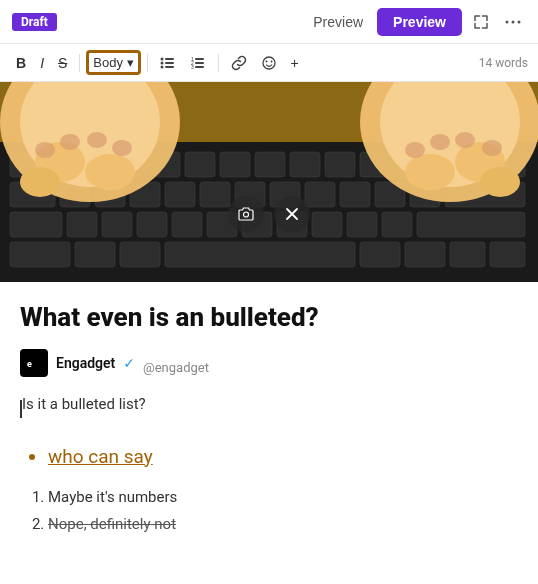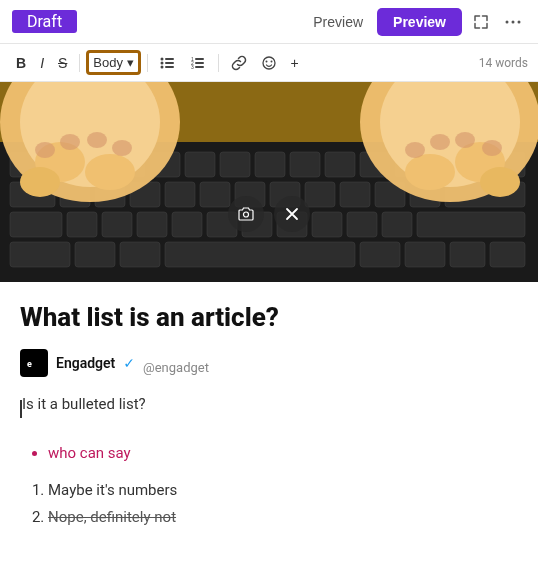--- a/index.html
+++ b/index.html
@@ -22,23 +22,23 @@
       background: #fff;
     }
     .top-bar-left {
       display: flex;
       align-items: center;
       gap: 8px;
     }
     .draft-badge {
       background: #6c2bd9;
       color: #fff;
-      font-size: 16px;
-      font-weight: 400;
-      padding: 2px 15px;
+      font-size: 12px;
+      font-weight: 700;
+      padding: 2px 9px;
       border-radius: 3px;
     }
     .saved-text {
       font-size: 12px;
       color: #888;
     }
     .top-bar-right {
       display: flex;
       align-items: center;
       gap: 6px;
@@ -213,23 +213,24 @@
       color: #333;
       line-height: 1.5;
       margin-bottom: 10px;
     }
     .bullet-list {
       list-style: disc;
       margin-left: 28px;
       margin-bottom: 10px;
     }
     .bullet-list li {
-      font-size: 15px;
-      color: #be185d;
+      font-size: 19px;
+      color: #a16207;
       line-height: 1.8;
+      text-decoration: underline;
     }
     .numbered-list {
       list-style: decimal;
       margin-left: 28px;
       margin-bottom: 10px;
     }
     .numbered-list li {
       font-size: 15px;
       color: #333;
       line-height: 1.8;
@@ -404,21 +405,21 @@
     </button>
     <button class="overlay-btn">
       <svg width="14" height="14" viewBox="0 0 14 14">
         <path d="M2 2L12 12M12 2L2 12" stroke="white" stroke-width="1.8" stroke-linecap="round"></path>
       </svg>
     </button>
   </div>
 </div>
 
 <div class="content-area">
-  <h1 class="article-title">What list is an article?</h1>
+  <h1 class="article-title">What even is an bulleted?</h1>
 
   <div class="author-row">
     <div class="author-logo">
       <svg width="20" height="20" viewBox="0 0 20 20">
         <rect width="20" height="20" fill="#000" rx="2"></rect>
         <text x="3" y="14" font-size="9" fill="white" font-weight="bold">e</text>
       </svg>
     </div>
     <span class="author-name">Engadget</span>
     <span class="verified-badge">✓</span>

